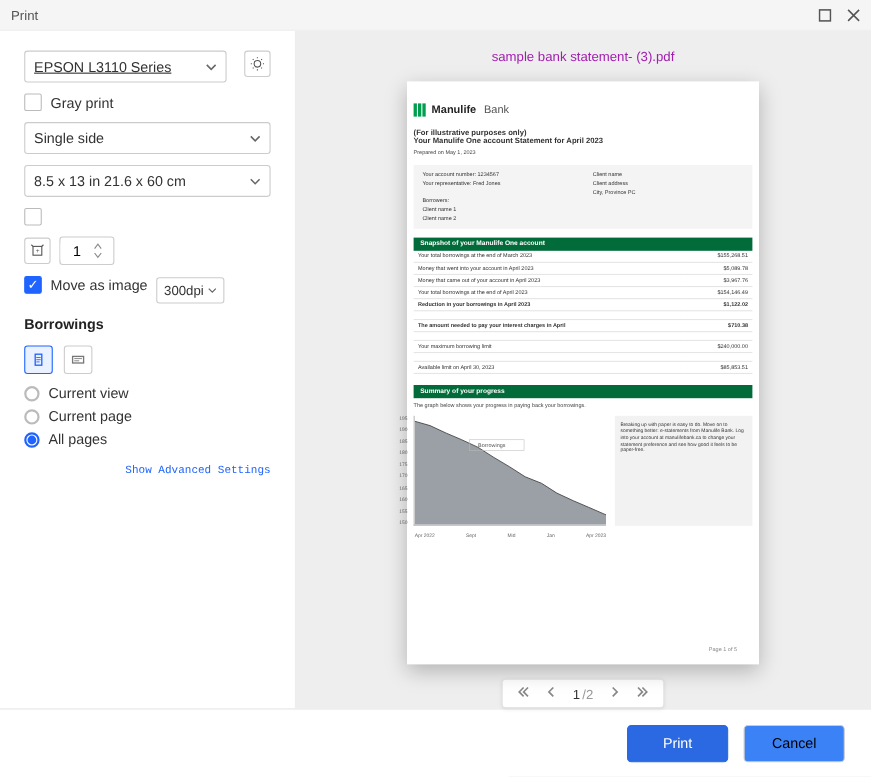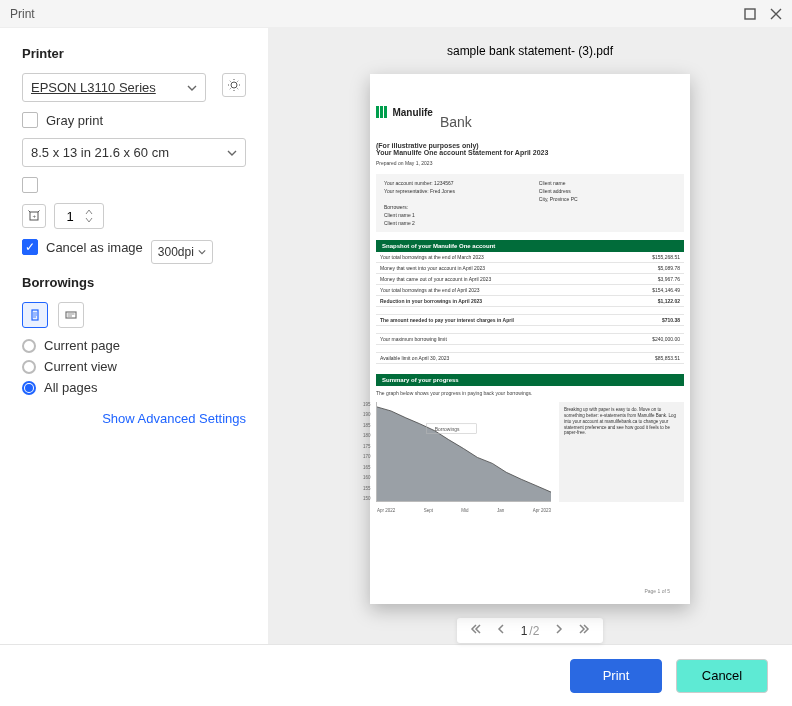--- a/index.html
+++ b/index.html
@@ -39,21 +39,21 @@
   }
   .preview-area {
     flex: 1;
     background: #eee;
     display: flex;
     flex-direction: column;
     align-items: center;
     padding-top: 10px;
     position:relative;
   }
-  .preview-title { font-size:12px; color:#000000; margin: 6px 0 12px; }
+  .preview-title { font-size:12px; color:#a21caf; margin: 6px 0 12px; }
 
   .section-heading {
     font-weight: 600;
     font-size: 13px;
     color: #222;
     margin: 10px 0 12px;
   }
   .section-heading.first { margin-top: 0; }
 
   .drop {
@@ -103,38 +103,38 @@
   .orient-btns { display:flex; gap:10px; margin-bottom:10px; }
   .orient-btn { width:26px;height:26px;border:1px solid #ccc;border-radius:3px;display:flex;align-items:center;justify-content:center;cursor:pointer;background:#fff; }
   .orient-btn.selected { border-color:#1f64ff; background:#eaf1ff; }
   .orient-btn svg { width:14px; height:14px; }
 
   .radio-row { display:flex; align-items:center; cursor:pointer; margin: 6px 0; }
   .radio-row .dot { width:14px;height:14px;border:2px solid #bbb;border-radius:50%;margin-right:8px;display:flex;align-items:center;justify-content:center; }
   .radio-row.selected .dot { border-color:#1f64ff; }
   .radio-row.selected .dot::after { content:""; width:8px;height:8px;background:#1f64ff;border-radius:50%; }
 
-  .adv-link { color:#1f64ff; font-size:13px; cursor:pointer; text-align:right; margin-top:16px; }
+  .adv-link { color:#1f64ff; font-size:10px; cursor:pointer; text-align:right; margin-top:16px;font-family:Liberation Mono, monospace; }
 
   .bottom-bar {
     height:62px; border-top:1px solid #e5e5e5; display:flex; justify-content:flex-end; align-items:center; gap:14px; padding:0 24px;
   }
-  .btn { min-width:92px; height:34px; border-radius:4px; border:1px solid #ccc; font-size:13px; cursor:pointer; background:#5eead4; }
+  .btn { min-width:92px; height:34px; border-radius:4px; border:1px solid #ccc; font-size:13px; cursor:pointer; background:#3b82f6; }
   .btn.primary { background:#2a69e2; color:#fff; border-color:#2a69e2; }
 
   
   .page {
     width: 320px; height: 530px; background:#fff; box-shadow: 0 6px 18px rgba(0,0,0,0.25);
     margin-top: 4px; padding: 20px 6px 14px; position:relative; font-size:6px; color:#333;
   }
   .logo-row { display:flex; align-items:center; gap:5px; margin-bottom:12px; }
   .logo-bars { display:flex; gap:1.2px; }
   .logo-bars span { width:3px; height:12px; background:#009e4d; display:block; }
   .logo-txt { font-weight:700; font-size:10px; color:#222; }
-  .logo-sub { font-size:14px; color:#555; margin-left:2px;margin-top:20px; }
+  .logo-sub { font-size:10px; color:#555; margin-left:2px; }
   .subhead1 { font-weight:700; font-size:7px; }
   .subhead2 { font-weight:700; font-size:7px; margin-bottom:4px; }
   .tiny { font-size:5px; color:#444; }
 
   .client-block { background:#f4f4f4; padding:6px 8px; margin:8px 0; display:grid; grid-template-columns: 1.1fr 1fr; gap:2px 4px; font-size:5px; }
 
   .green-header { background:#016c3a; color:#fff; padding:3px 6px; font-weight:700; font-size:6px; }
   table.snap { width:100%; border-collapse:collapse; font-size:5px; }
   table.snap tr { border-bottom:1px solid #e5e5e5; }
   table.snap td { padding:2px 4px; }
@@ -183,40 +183,45 @@
           <path d="M1 1 L11 11 M11 1 L1 11"></path>
         </svg>
       </div>
   </div>
 </div>
 
 <div class="body">
 
   <div class="sidebar">
 
-    <div class="section-heading first">Printer</div>
     <div class="printer-row">
       <div class="drop">
         <span>EPSON L3110 Series</span>
         <svg class="chev" viewBox="0 0 10 10">
             <path d="M1 3 L5 7 L9 3" stroke="#666" stroke-width="1.4" fill="none"></path>
           </svg>
       </div>
       <div class="icon-box">
         <svg viewBox="0 0 14 14">
             <circle cx="7" cy="7" r="3" stroke="#555" stroke-width="1" fill="none"></circle>
             <path d="M7 1 L7 2 M7 12 L7 13 M1 7 L2 7 M12 7 L13 7 M2.8 2.8 L3.5 3.5 M10.5 10.5 L11.2 11.2 M11.2 2.8 L10.5 3.5 M3.5 10.5 L2.8 11.2" stroke="#555" stroke-width="1"></path>
           </svg>
       </div>
     </div>
     <div class="checkbox">
       <div class="box"></div>
       <span>Gray print</span>
     </div>
 
+    <div class="drop">
+      <span>Single side</span>
+      <svg class="chev" viewBox="0 0 10 10">
+          <path d="M1 3 L5 7 L9 3" stroke="#666" stroke-width="1.4" fill="none"></path>
+        </svg>
+    </div>
     <div class="drop">
       <span>8.5 x 13 in 21.6 x 60 cm</span>
       <svg class="chev" viewBox="0 0 10 10">
           <path d="M1 3 L5 7 L9 3" stroke="#666" stroke-width="1.4" fill="none"></path>
         </svg>
     </div>
     <div class="checkbox">
       <div class="box"></div>
     </div>
     <div class="row">
@@ -235,21 +240,21 @@
             </svg>
           <svg viewBox="0 0 8 8">
               <path d="M1 2 L4 6 L7 2" stroke="#888" fill="none"></path>
             </svg>
         </div>
       </div>
     </div>
     <div class="row">
       <div class="checkbox checked">
         <div class="box"></div>
-        <span>Cancel as image</span>
+        <span>Move as image</span>
       </div>
       <div class="dpi-select">
         <span>300dpi</span>
         <svg viewBox="0 0 10 10" width="8" height="8">
             <path d="M1 3 L5 7 L9 3" stroke="#666" stroke-width="1.4" fill="none"></path>
           </svg>
       </div>
     </div>
 
     <div class="section-heading">Borrowings</div>
@@ -263,25 +268,25 @@
       <div class="orient-btn">
         <svg viewBox="0 0 14 14">
             <rect x="2" y="4" width="10" height="6" stroke="#777" stroke-width="1.2" fill="none"></rect>
             <path d="M3.5 6 H10.5 M3.5 8 H8" stroke="#777" stroke-width="0.8"></path>
           </svg>
       </div>
     </div>
 
     <div class="radio-row">
       <div class="dot"></div>
-        <span>Current page</span>
+        <span>Current view</span>
     </div>
     <div class="radio-row">
       <div class="dot"></div>
-        <span>Current view</span>
+        <span>Current page</span>
     </div>
     <div class="radio-row selected">
       <div class="dot"></div>
         <span>All pages</span>
     </div>
 
     <div class="adv-link">Show Advanced Settings</div>
   </div>
 
   <div class="preview-area">

